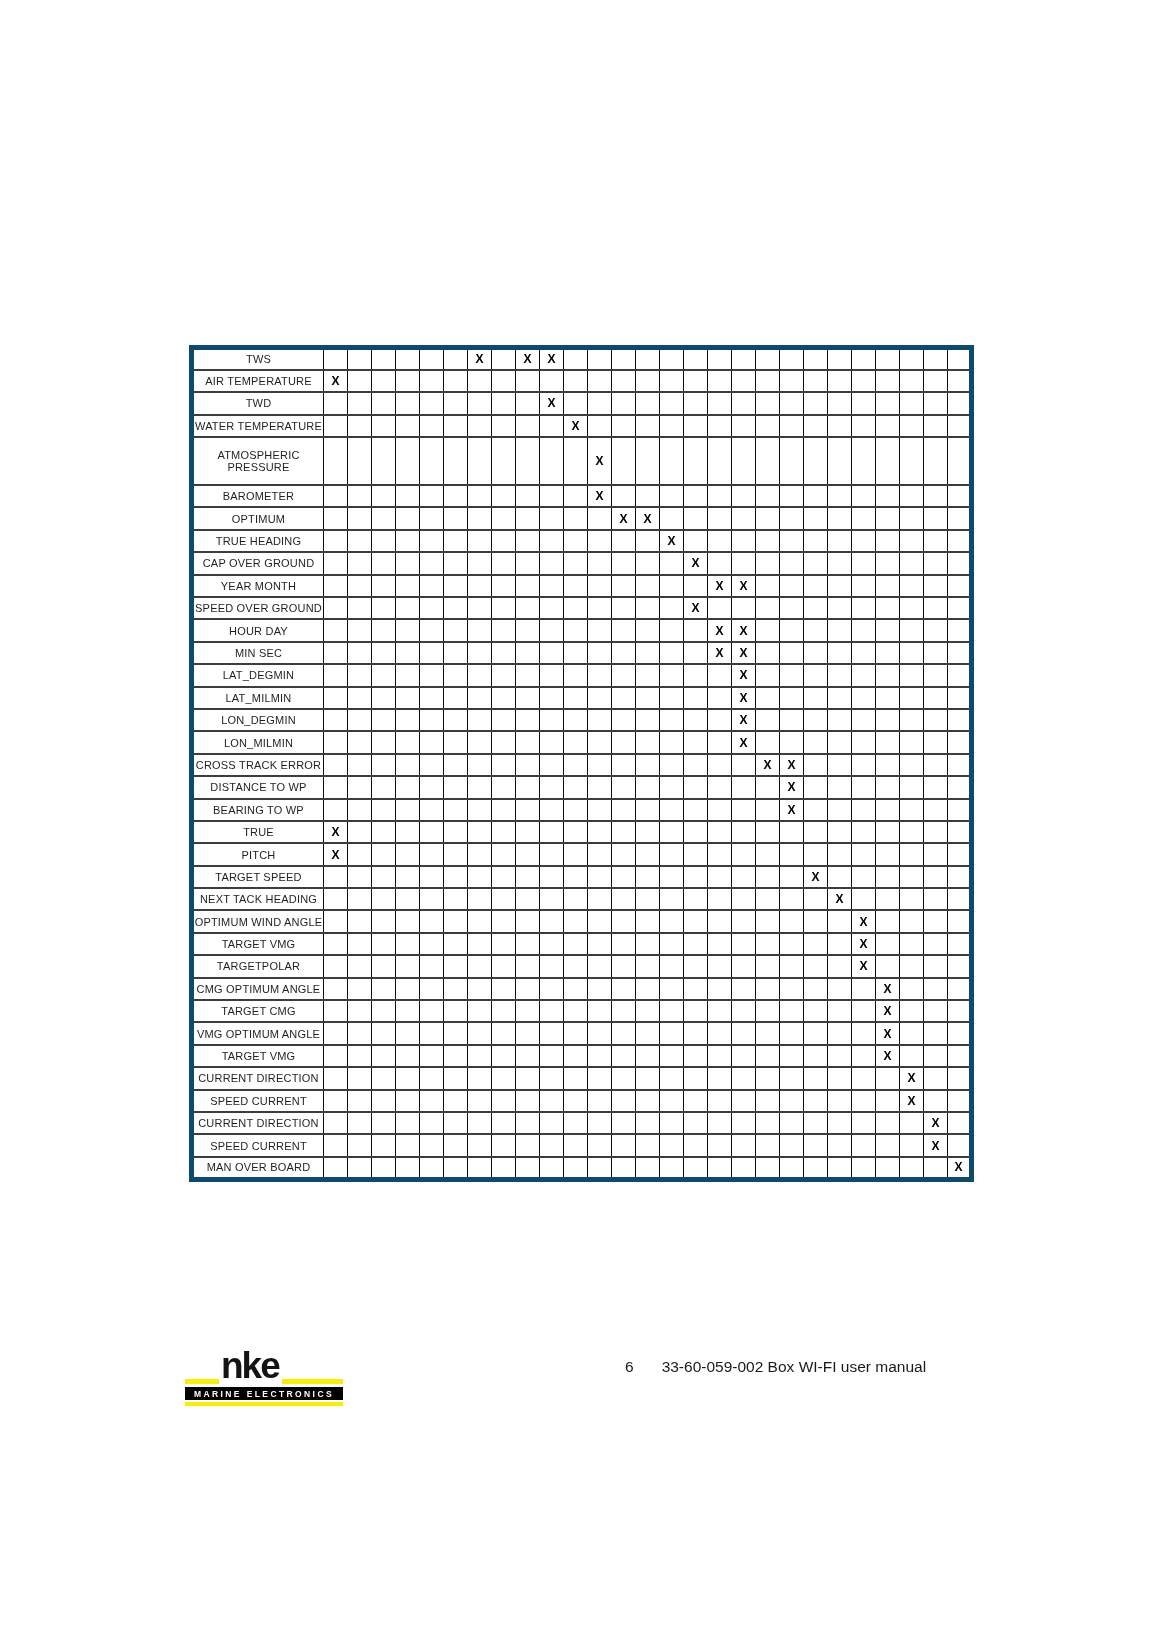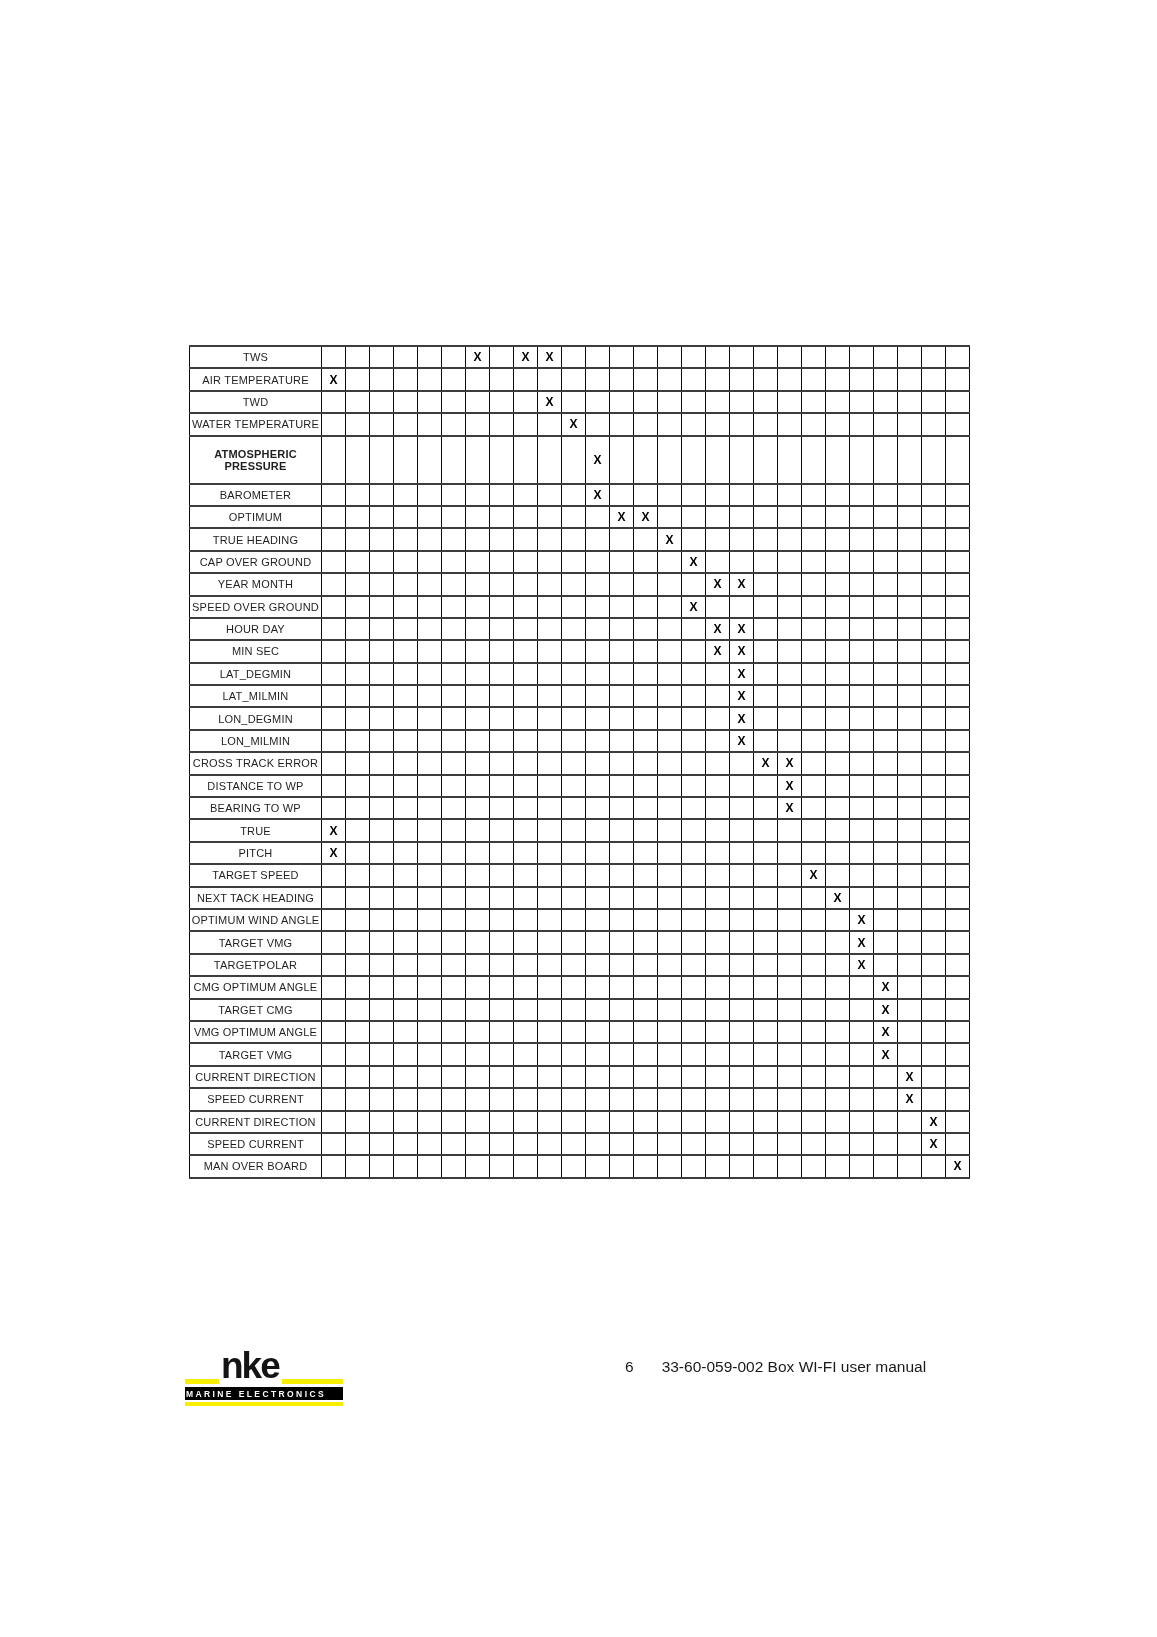--- a/index.html
+++ b/index.html
@@ -7,33 +7,33 @@
   body {
     width: 1157px; height: 1637px; position: relative;
     font-family: "Liberation Sans", sans-serif;
     color: #1a1a1a; overflow: hidden;
   }
 
   
   .matrix-wrap { position: absolute; left: 189px; top: 345px; }
   table.matrix {
     border-collapse: collapse; table-layout: fixed;
-    border: 1px solid #0c4a6e;
+    border: 5px solid #0c4a6e;
     background: #fff;
   }
   table.matrix td {
     border-left: 1px solid #0a0a0a;
     border-right: 1px solid #0a0a0a;
     border-top: 2px solid #3d3d3d;
     border-bottom: 2px solid #3d3d3d;
     height: 22.4px;
     padding: 0;
     overflow: hidden;
   }
-  table.matrix tr.tall td { height: 48px; font-weight: bold; }
+  table.matrix tr.tall td { height: 48px; }
   td.label-cell {
     width: 132px;
     font-size: 11px;
     line-height: 12px;
     text-align: center;
     vertical-align: middle;
     color: #1f1f1f;
     padding: 0 3px;
     letter-spacing: 0.2px;
   }
@@ -59,21 +59,21 @@
   .logo-bar { height: 5px; background: #f8ee00; margin-bottom: 2px; }
   .logo-bar.left  { width: 34px; }
   .logo-bar.right { flex: 1; }
   .logo-brand {
     font-size: 37px; line-height: 40px; font-weight: bold;
     letter-spacing: -2px; color: #141414; padding: 0 3px 0 2px;
     font-family: "Liberation Sans", sans-serif;
   }
   .logo-box {
     margin-top: 1px; background: #000; color: #fff;
-    height: 13px; line-height: 13px; 
+    height: 13px; line-height: 13px; text-align: center;
     font-size: 8.5px; font-weight: bold; letter-spacing: 2.4px;
     border: 1px solid #000; white-space: nowrap;
   }
   .logo-underline { margin-top: 2px; height: 4px; background: #f8ee00; }
 </style>
 </head>
 <body>
 
 <div class="matrix-wrap">
   <table class="matrix">

